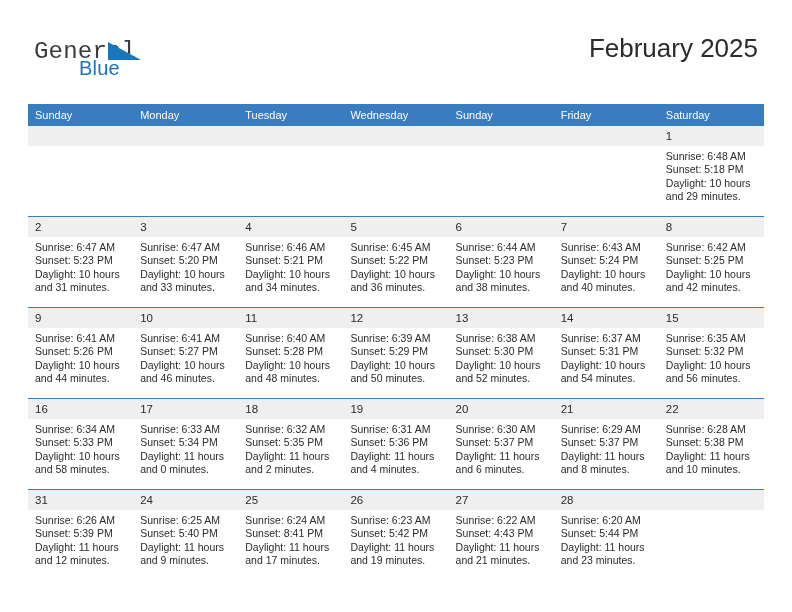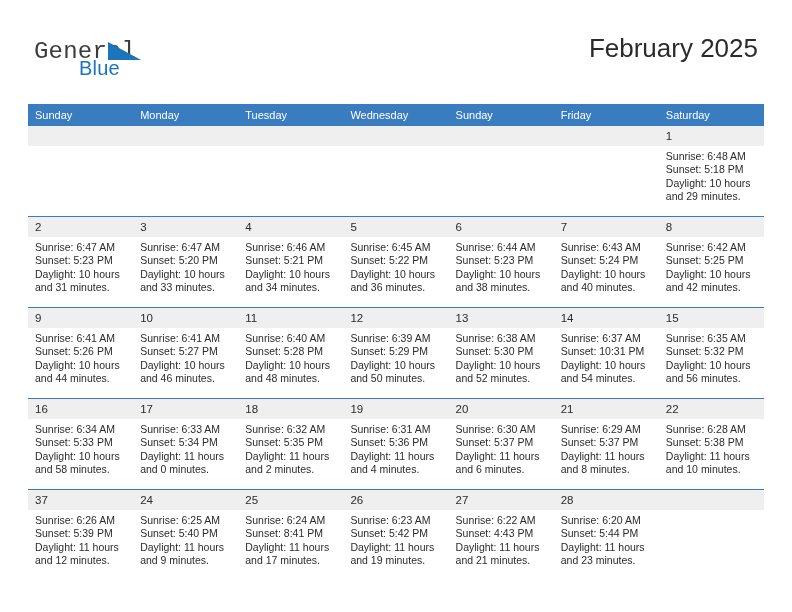--- a/index.html
+++ b/index.html
@@ -310,21 +310,21 @@
           <div class="info">
             <div>Sunrise: 6:38 AM</div>
             <div>Sunset: 5:30 PM</div>
             <div class="daylight">Daylight: 10 hours and 52 minutes.</div>
           </div>
         </td>
         <td>
           <div class="daynum">14</div>
           <div class="info">
             <div>Sunrise: 6:37 AM</div>
-            <div>Sunset: 10:31 PM</div>
+            <div>Sunset: 5:31 PM</div>
             <div class="daylight">Daylight: 10 hours and 54 minutes.</div>
           </div>
         </td>
         <td>
           <div class="daynum">15</div>
           <div class="info">
             <div>Sunrise: 6:35 AM</div>
             <div>Sunset: 5:32 PM</div>
             <div class="daylight">Daylight: 10 hours and 56 minutes.</div>
           </div>
@@ -385,21 +385,21 @@
           <div class="info">
             <div>Sunrise: 6:28 AM</div>
             <div>Sunset: 5:38 PM</div>
             <div class="daylight">Daylight: 11 hours and 10 minutes.</div>
           </div>
         </td>
       </tr>
 
       <tr>
         <td>
-          <div class="daynum">37</div>
+          <div class="daynum">31</div>
           <div class="info">
             <div>Sunrise: 6:26 AM</div>
             <div>Sunset: 5:39 PM</div>
             <div class="daylight">Daylight: 11 hours and 12 minutes.</div>
           </div>
         </td>
         <td>
           <div class="daynum">24</div>
           <div class="info">
             <div>Sunrise: 6:25 AM</div>

